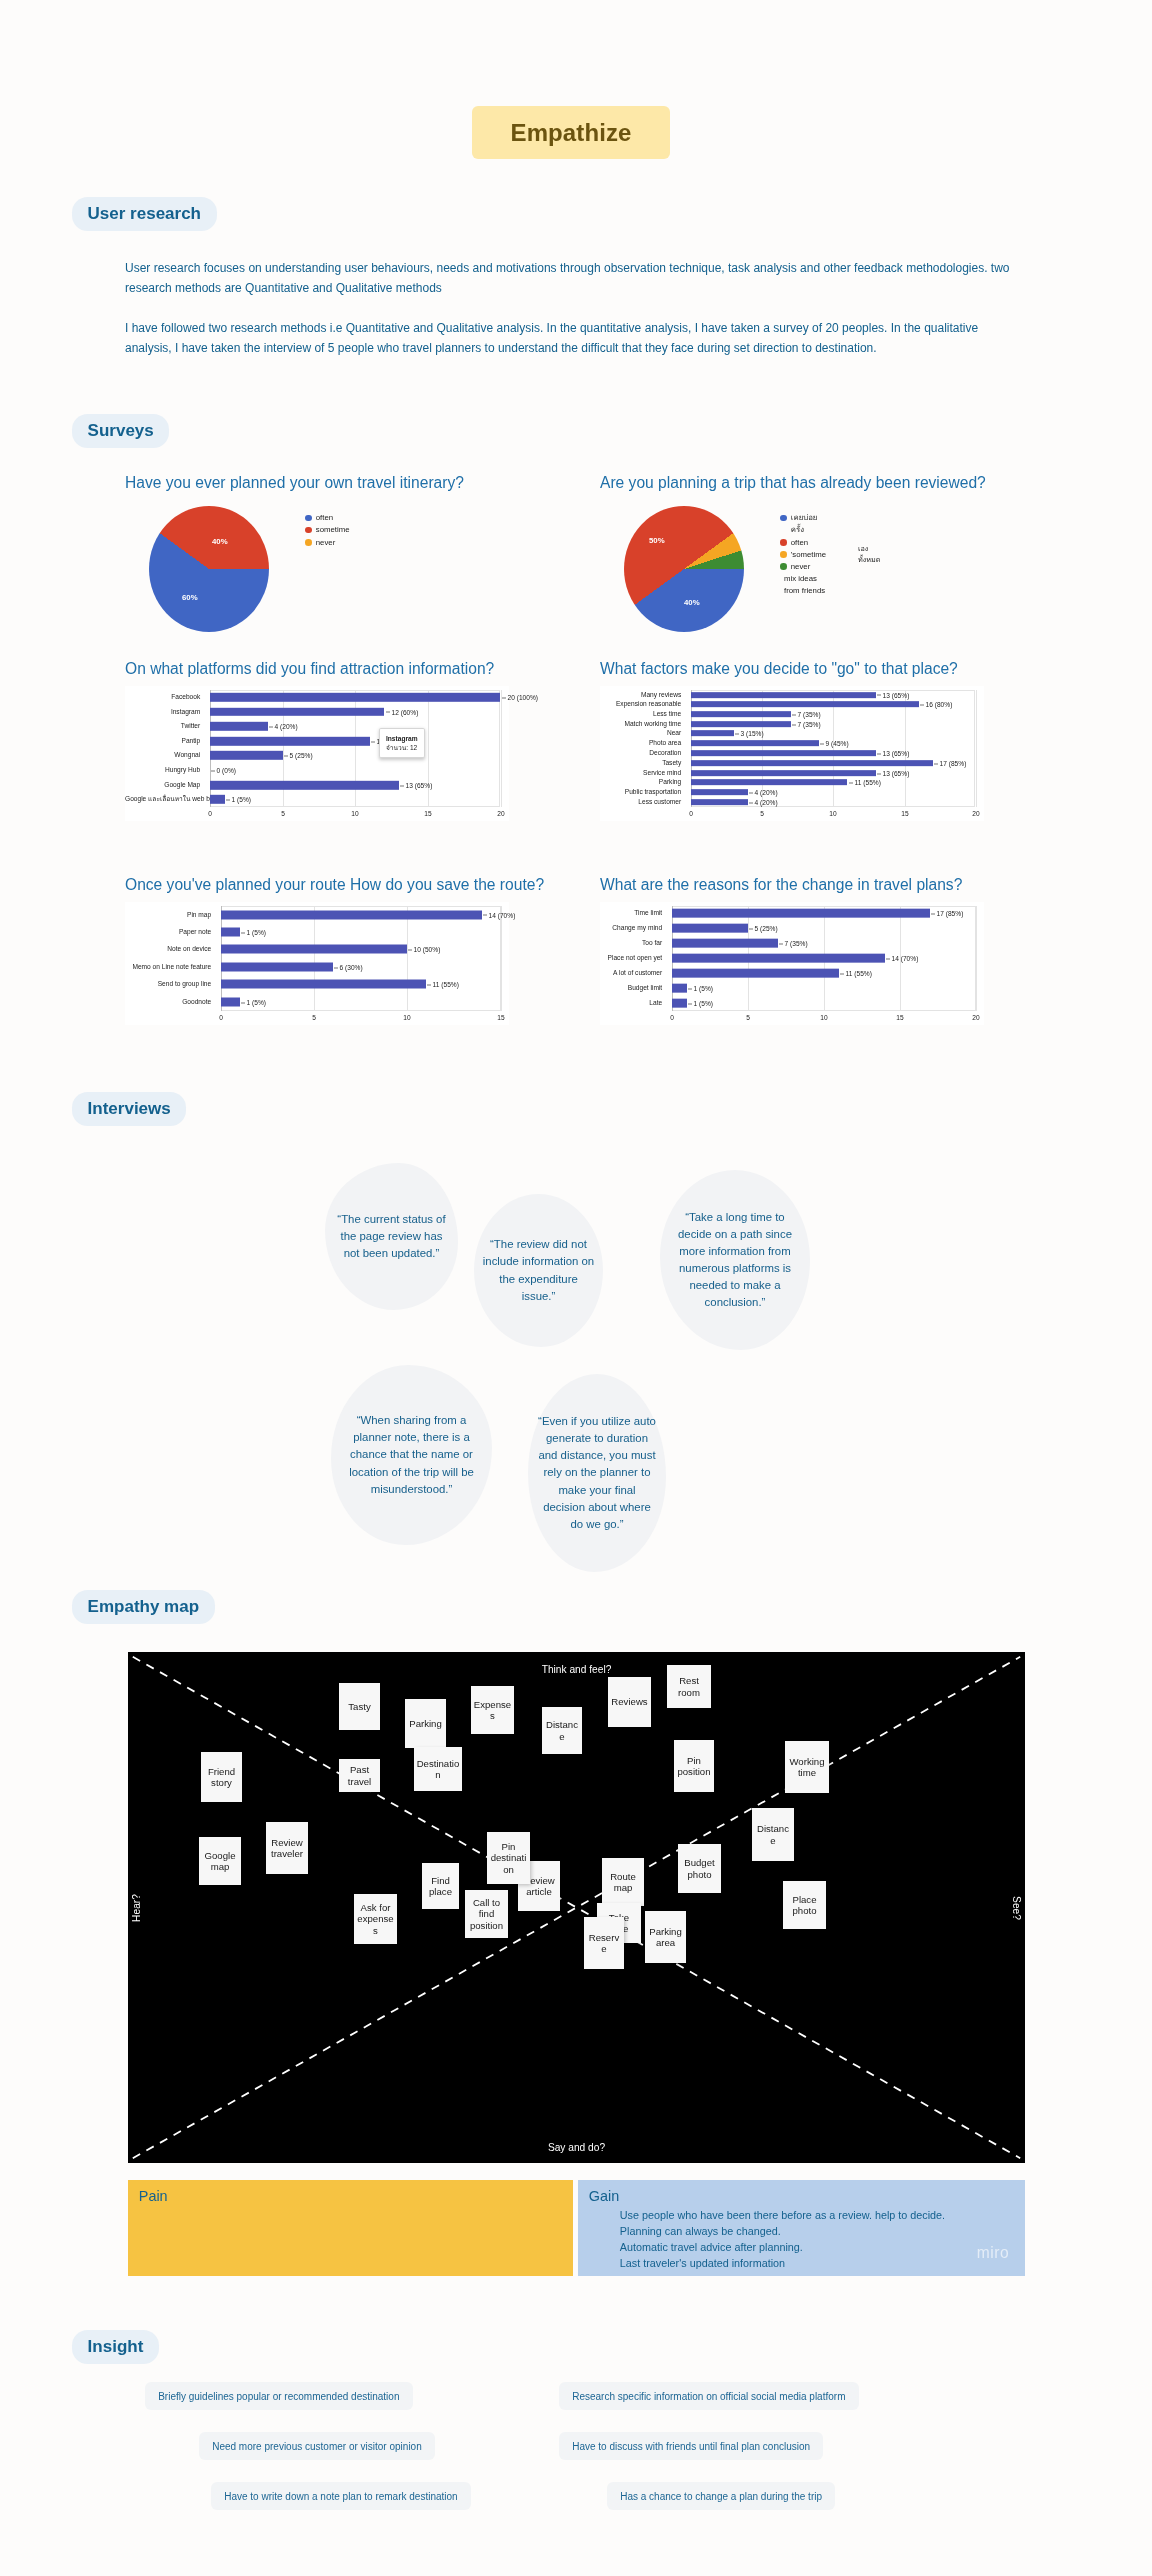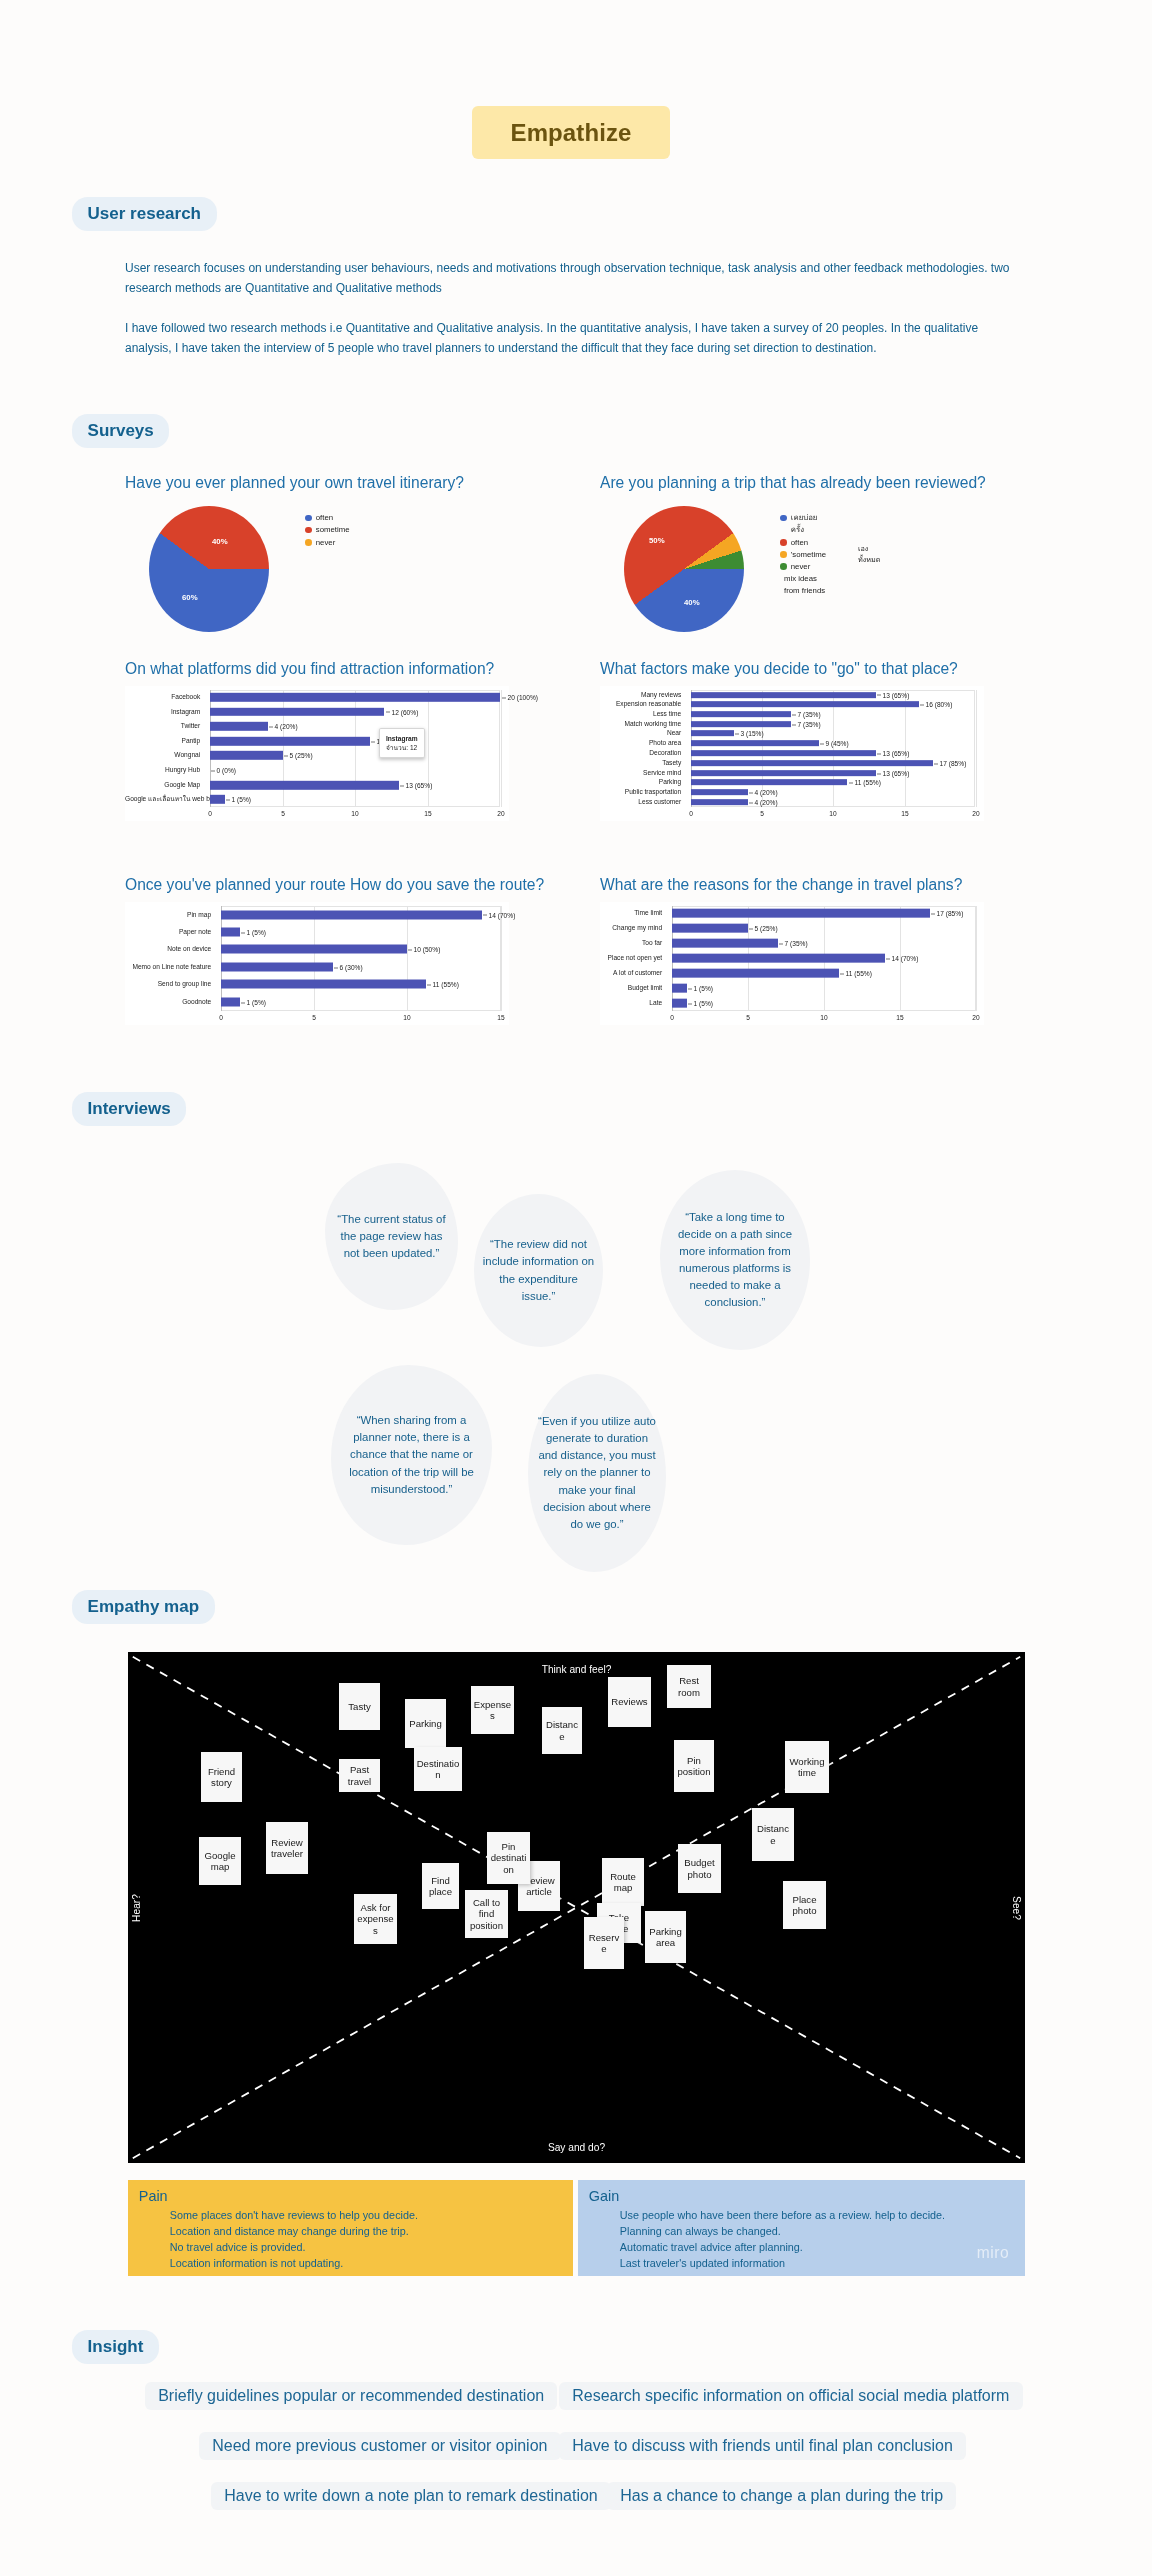--- a/index.html
+++ b/index.html
@@ -144,21 +144,21 @@
   #gain-box { left: 578px; top: 2180px; width: 447px; height: 96px; background: #b7cfeb; }
   #miro-wm {
     position: absolute; right: 15.6px; bottom: 14.4px;
     font-size: 15.6px; color: rgba(255,255,255,.62); letter-spacing: 0.6px;
   }
 
   
   .insight-chip {
     position: absolute; background: #f2f4f6; border-radius: 6px;
     display: flex; align-items: center; justify-content: center;
-    font-size: 16px; color: #1d6694; padding: 0 13.2px; height: 28px;
+    font-size: 10px; color: #1d6694; padding: 0 13.2px; height: 28px;
     white-space: nowrap;
   }
 </style>
 </head>
 <body>
 
 <div class="page">
 
   <div class="title-chip">Empathize</div>
 
@@ -431,26 +431,20 @@
       <div class="note" style="left: 655px; top: 229px; width: 43px; height: 48px;">Place photo</div>
       <div class="note" style="left: 294px; top: 211px; width: 37px; height: 46px;">Find place</div>
       <div class="note" style="left: 456px; top: 265px; width: 40px; height: 52px;">Reserve</div>
       <div class="note" style="left: 517px; top: 259px; width: 41px; height: 52px;">Parking area</div>
       <div class="note" style="left: 226px; top: 242px; width: 43px; height: 50px;">Ask for expenses</div>
       <div class="note" style="left: 337px; top: 238px; width: 43px; height: 48px;">Call to find position</div>
     </div>
 
   <div class="pg-box" id="pain-box">
     <div class="pg-title">Pain</div>
-    <div class="pg-list">
-      <div>Some places don't have reviews to help you decide.</div>
-      <div>Location and distance may change during the trip.</div>
-      <div>No travel advice is provided.</div>
-      <div>Location information is not updating.</div>
-    </div>
   </div>
 
   <div class="pg-box" id="gain-box">
     <div class="pg-title">Gain</div>
     <div class="pg-list">
       <div>Use people who have been there before as a review. help to decide.</div>
       <div>Planning can always be changed.</div>
       <div>Automatic travel advice after planning.</div>
       <div>Last traveler's updated information</div>
     </div>

